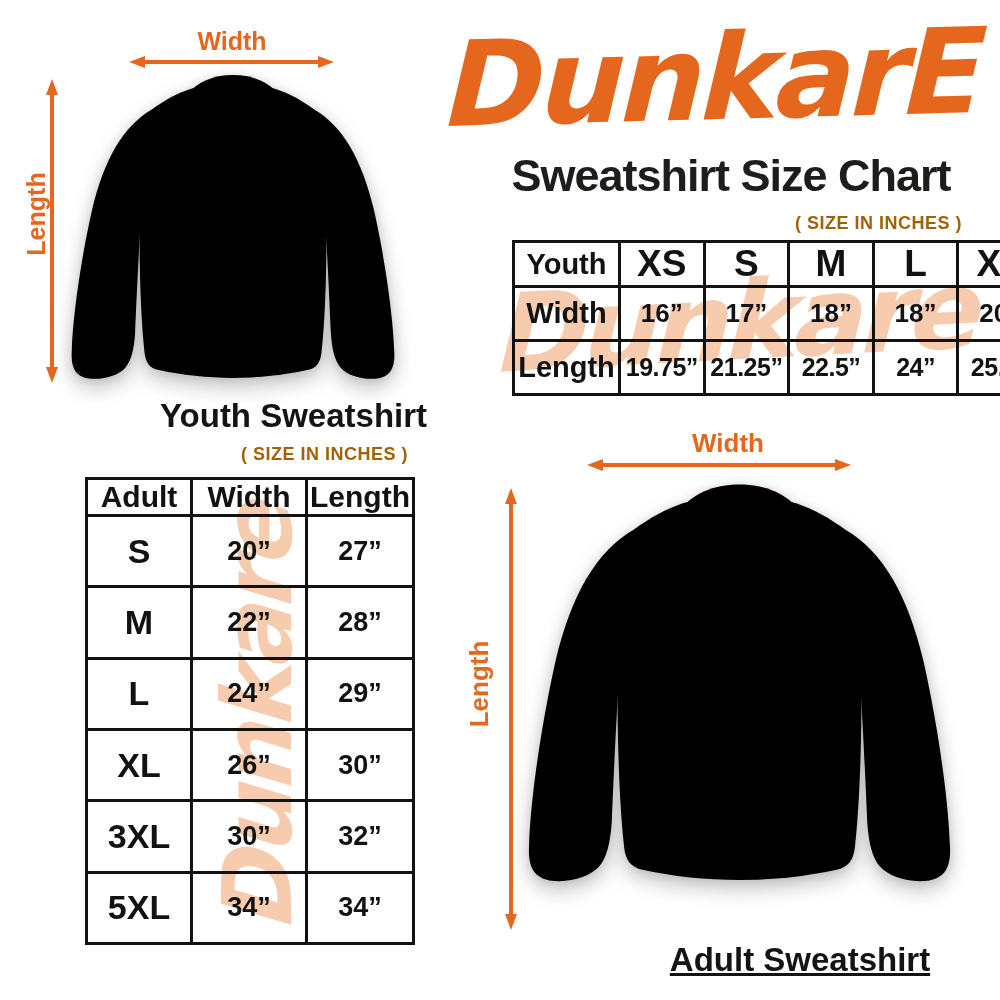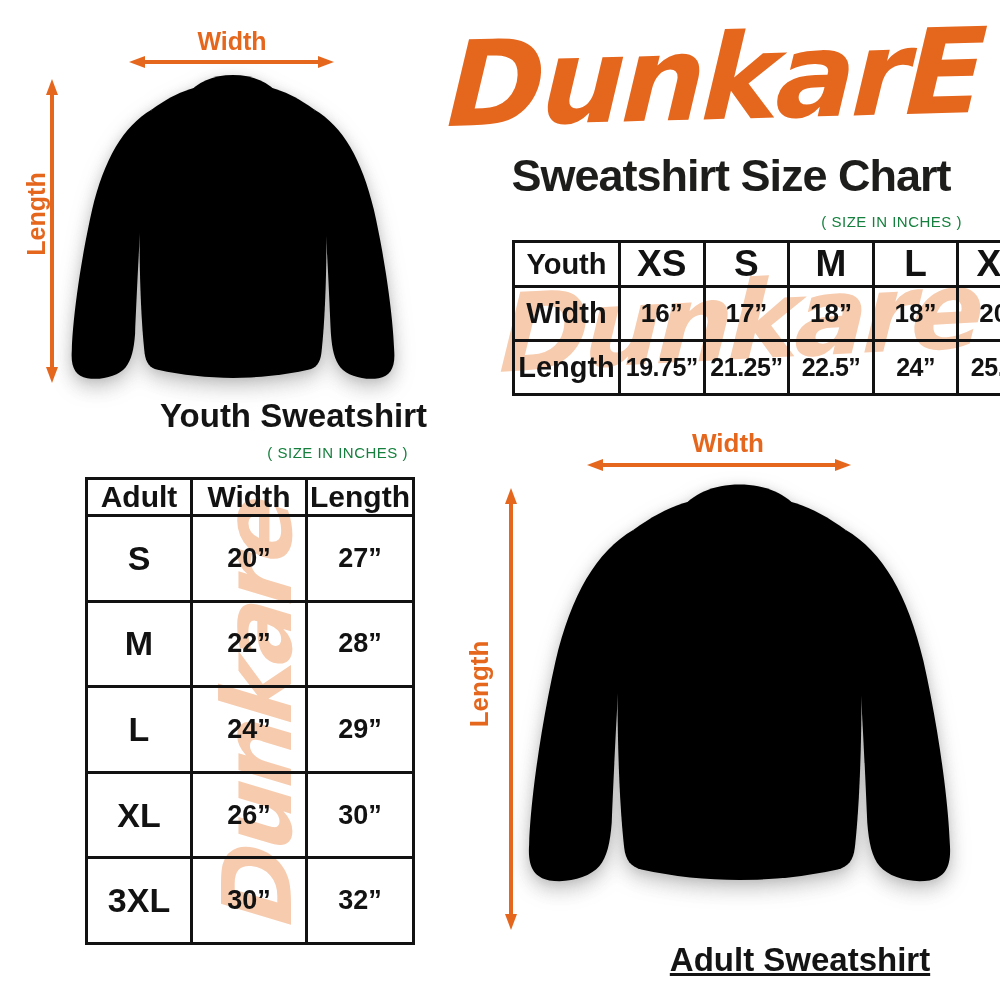--- a/index.html
+++ b/index.html
@@ -20,22 +20,22 @@
     letter-spacing: -4px; text-align: center;
     color: var(--accent); transform: rotate(-1.5deg) skewX(-4deg);
     white-space: nowrap;
   }
   .page-title {
     left: 451px; top: 150px; width: 560px;
     font-size: 45px; font-weight: 700; letter-spacing: -1px;
     text-align: center; white-space: nowrap; color: #1d1d1b;
   }
   .units-note {
-    font-size: 15px; font-weight: 400; letter-spacing: 0.5px;
-    color: #15803d; white-space: nowrap;
+    font-size: 18px; font-weight: 700; letter-spacing: 0.5px;
+    color: #a16207; white-space: nowrap;
   }
   .units-youth { left: 700px; top: 213px; width: 262px; text-align: right; }
   .units-adult { left: 160px; top: 444px; width: 248px; text-align: right; }
 
   
   .watermark {
     z-index: 0; color: var(--watermark);
     font-family: "DejaVu Sans", sans-serif;
     font-style: italic; font-weight: 700;
     white-space: nowrap; line-height: 1; pointer-events: none;
@@ -216,20 +216,25 @@
         <tr>
           <td>XL</td>
           <td>26”</td>
           <td>30”</td>
         </tr>
         <tr>
           <td>3XL</td>
           <td>30”</td>
           <td>32”</td>
         </tr>
+        <tr>
+          <td>5XL</td>
+          <td>34”</td>
+          <td>34”</td>
+        </tr>
       </tbody>
     </table>
 
   <section>
     <svg class="sweatshirt-svg" style="left:459px; top:405px;" width="561" height="530" viewBox="0 0 360 340">
       <use href="#sweatshirt"></use>
     </svg>
     <div class="abs dim-label adult-width-label">Width</div>
     <svg class="arrow" style="left:586px; top:456px;" width="266" height="18">
       <line x1="15" y1="9" x2="251" y2="9" stroke="currentColor" stroke-width="4"></line>

